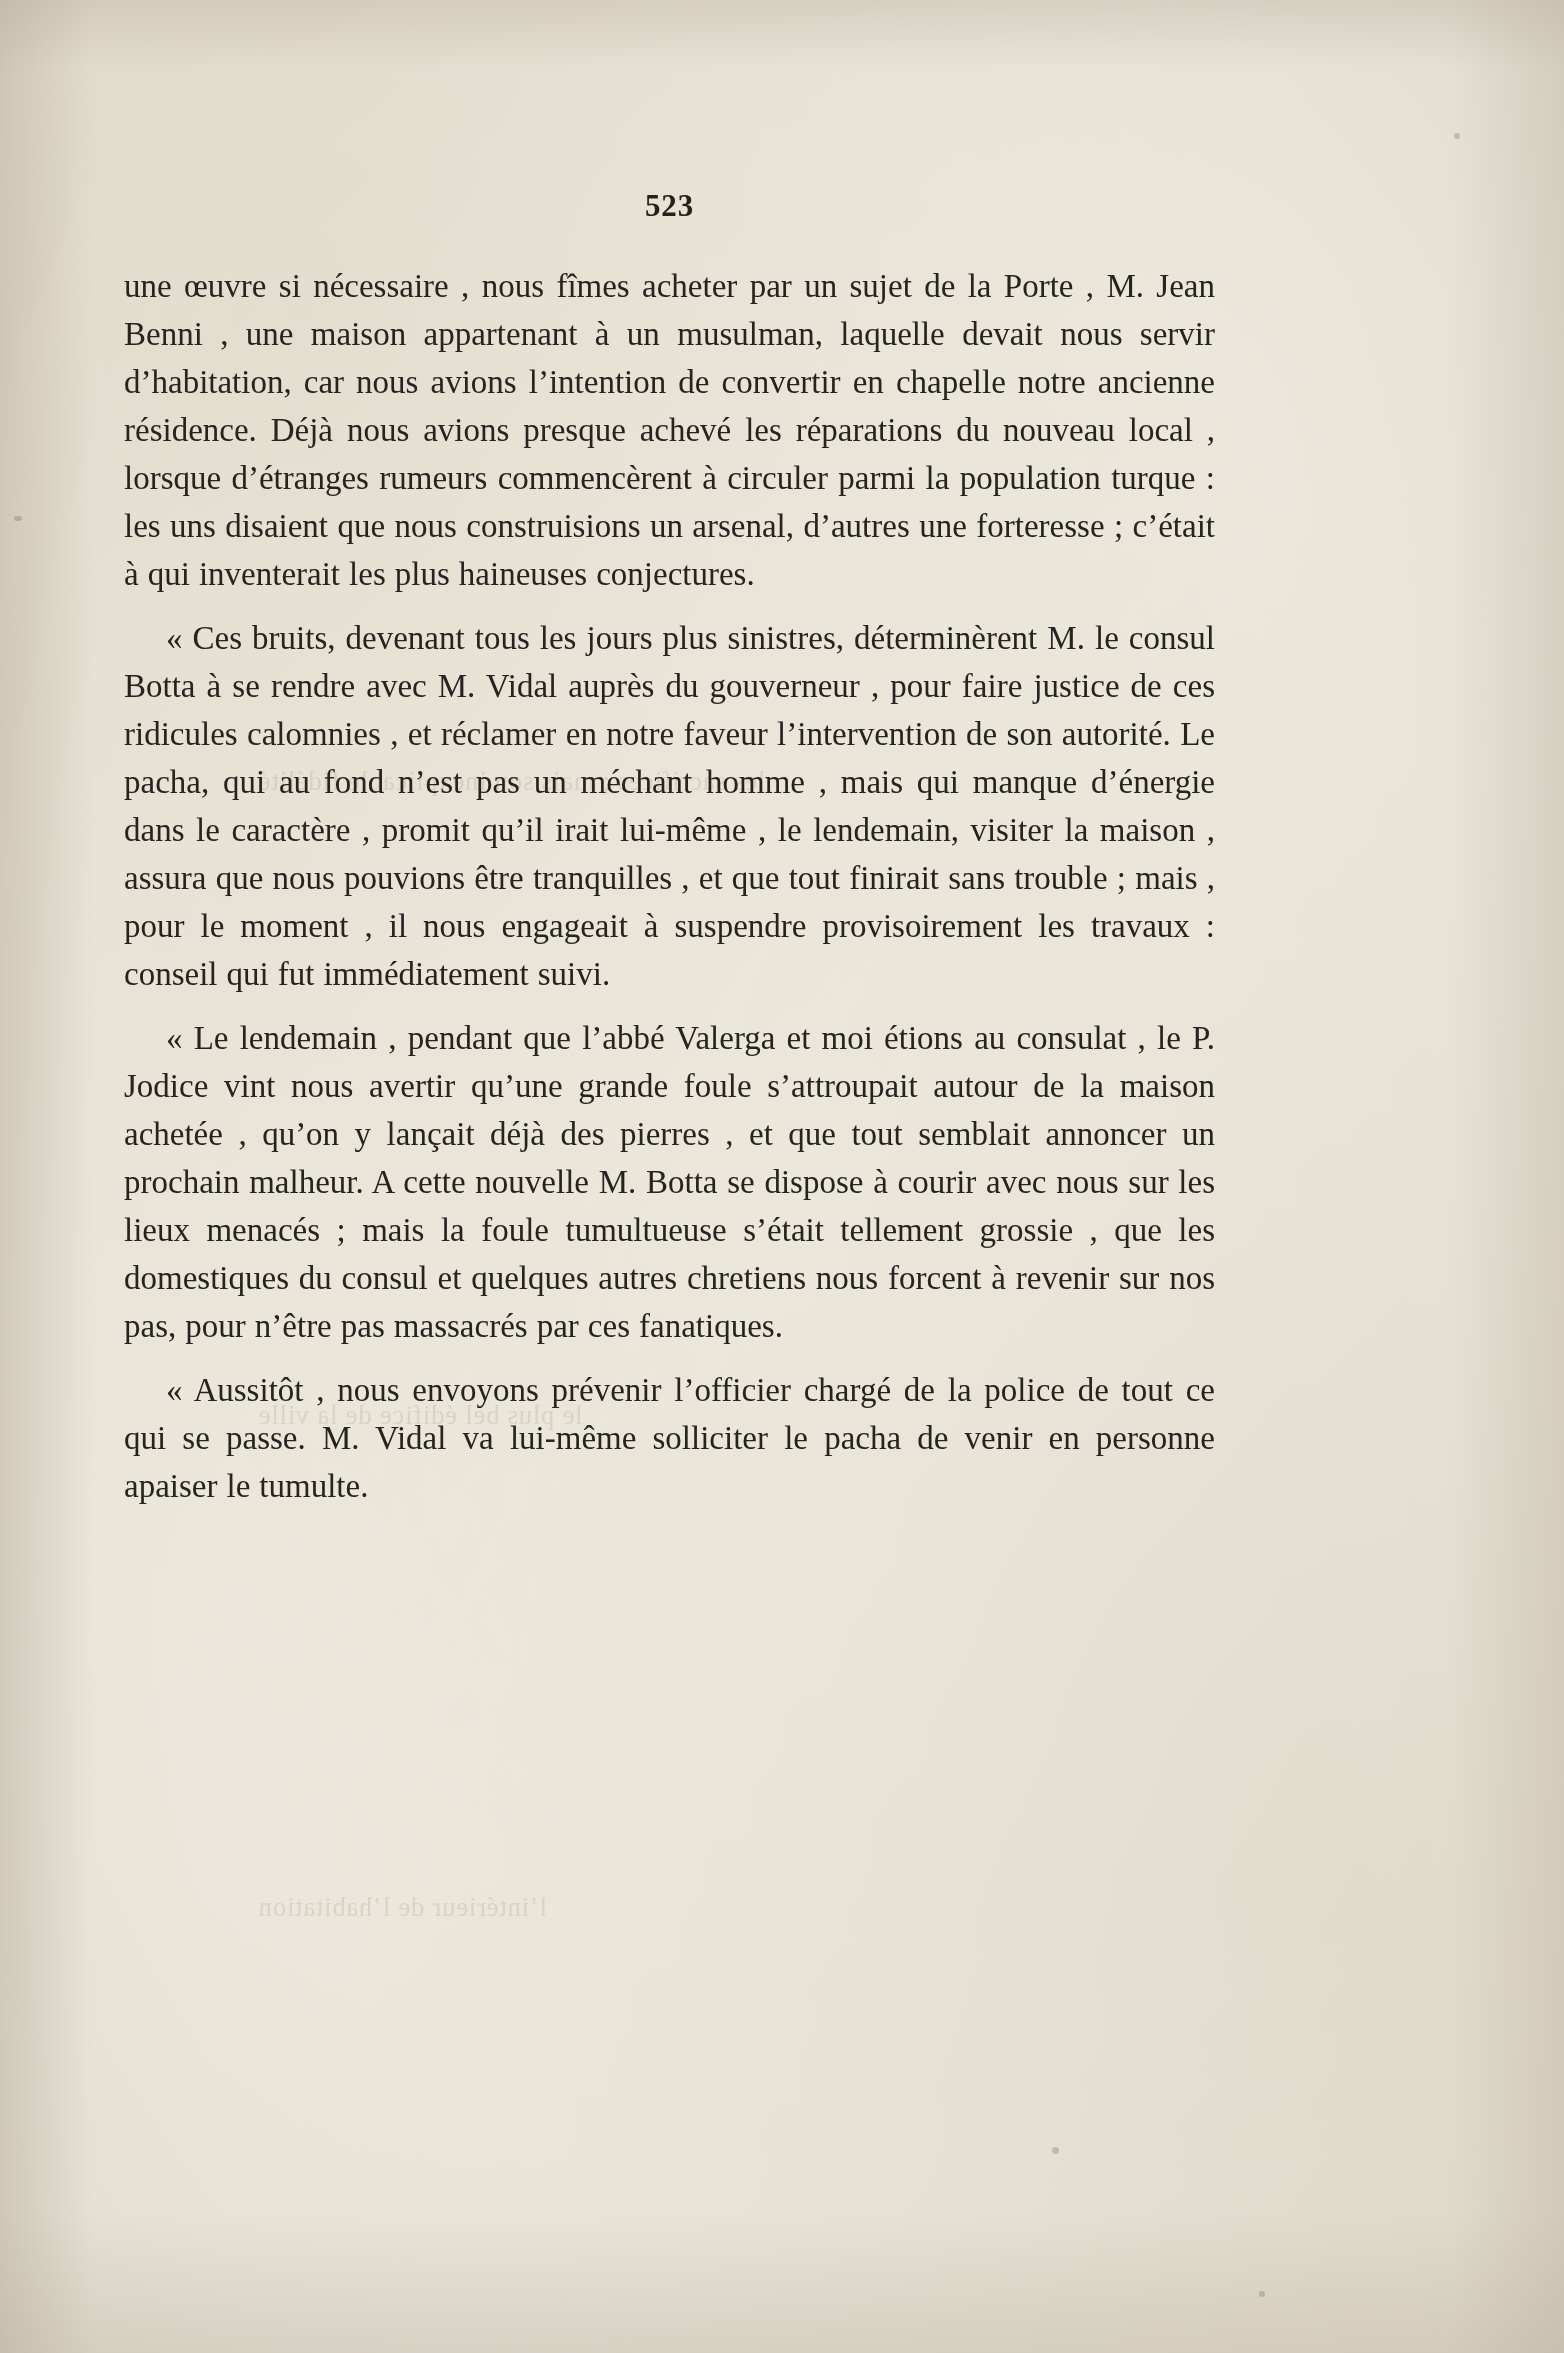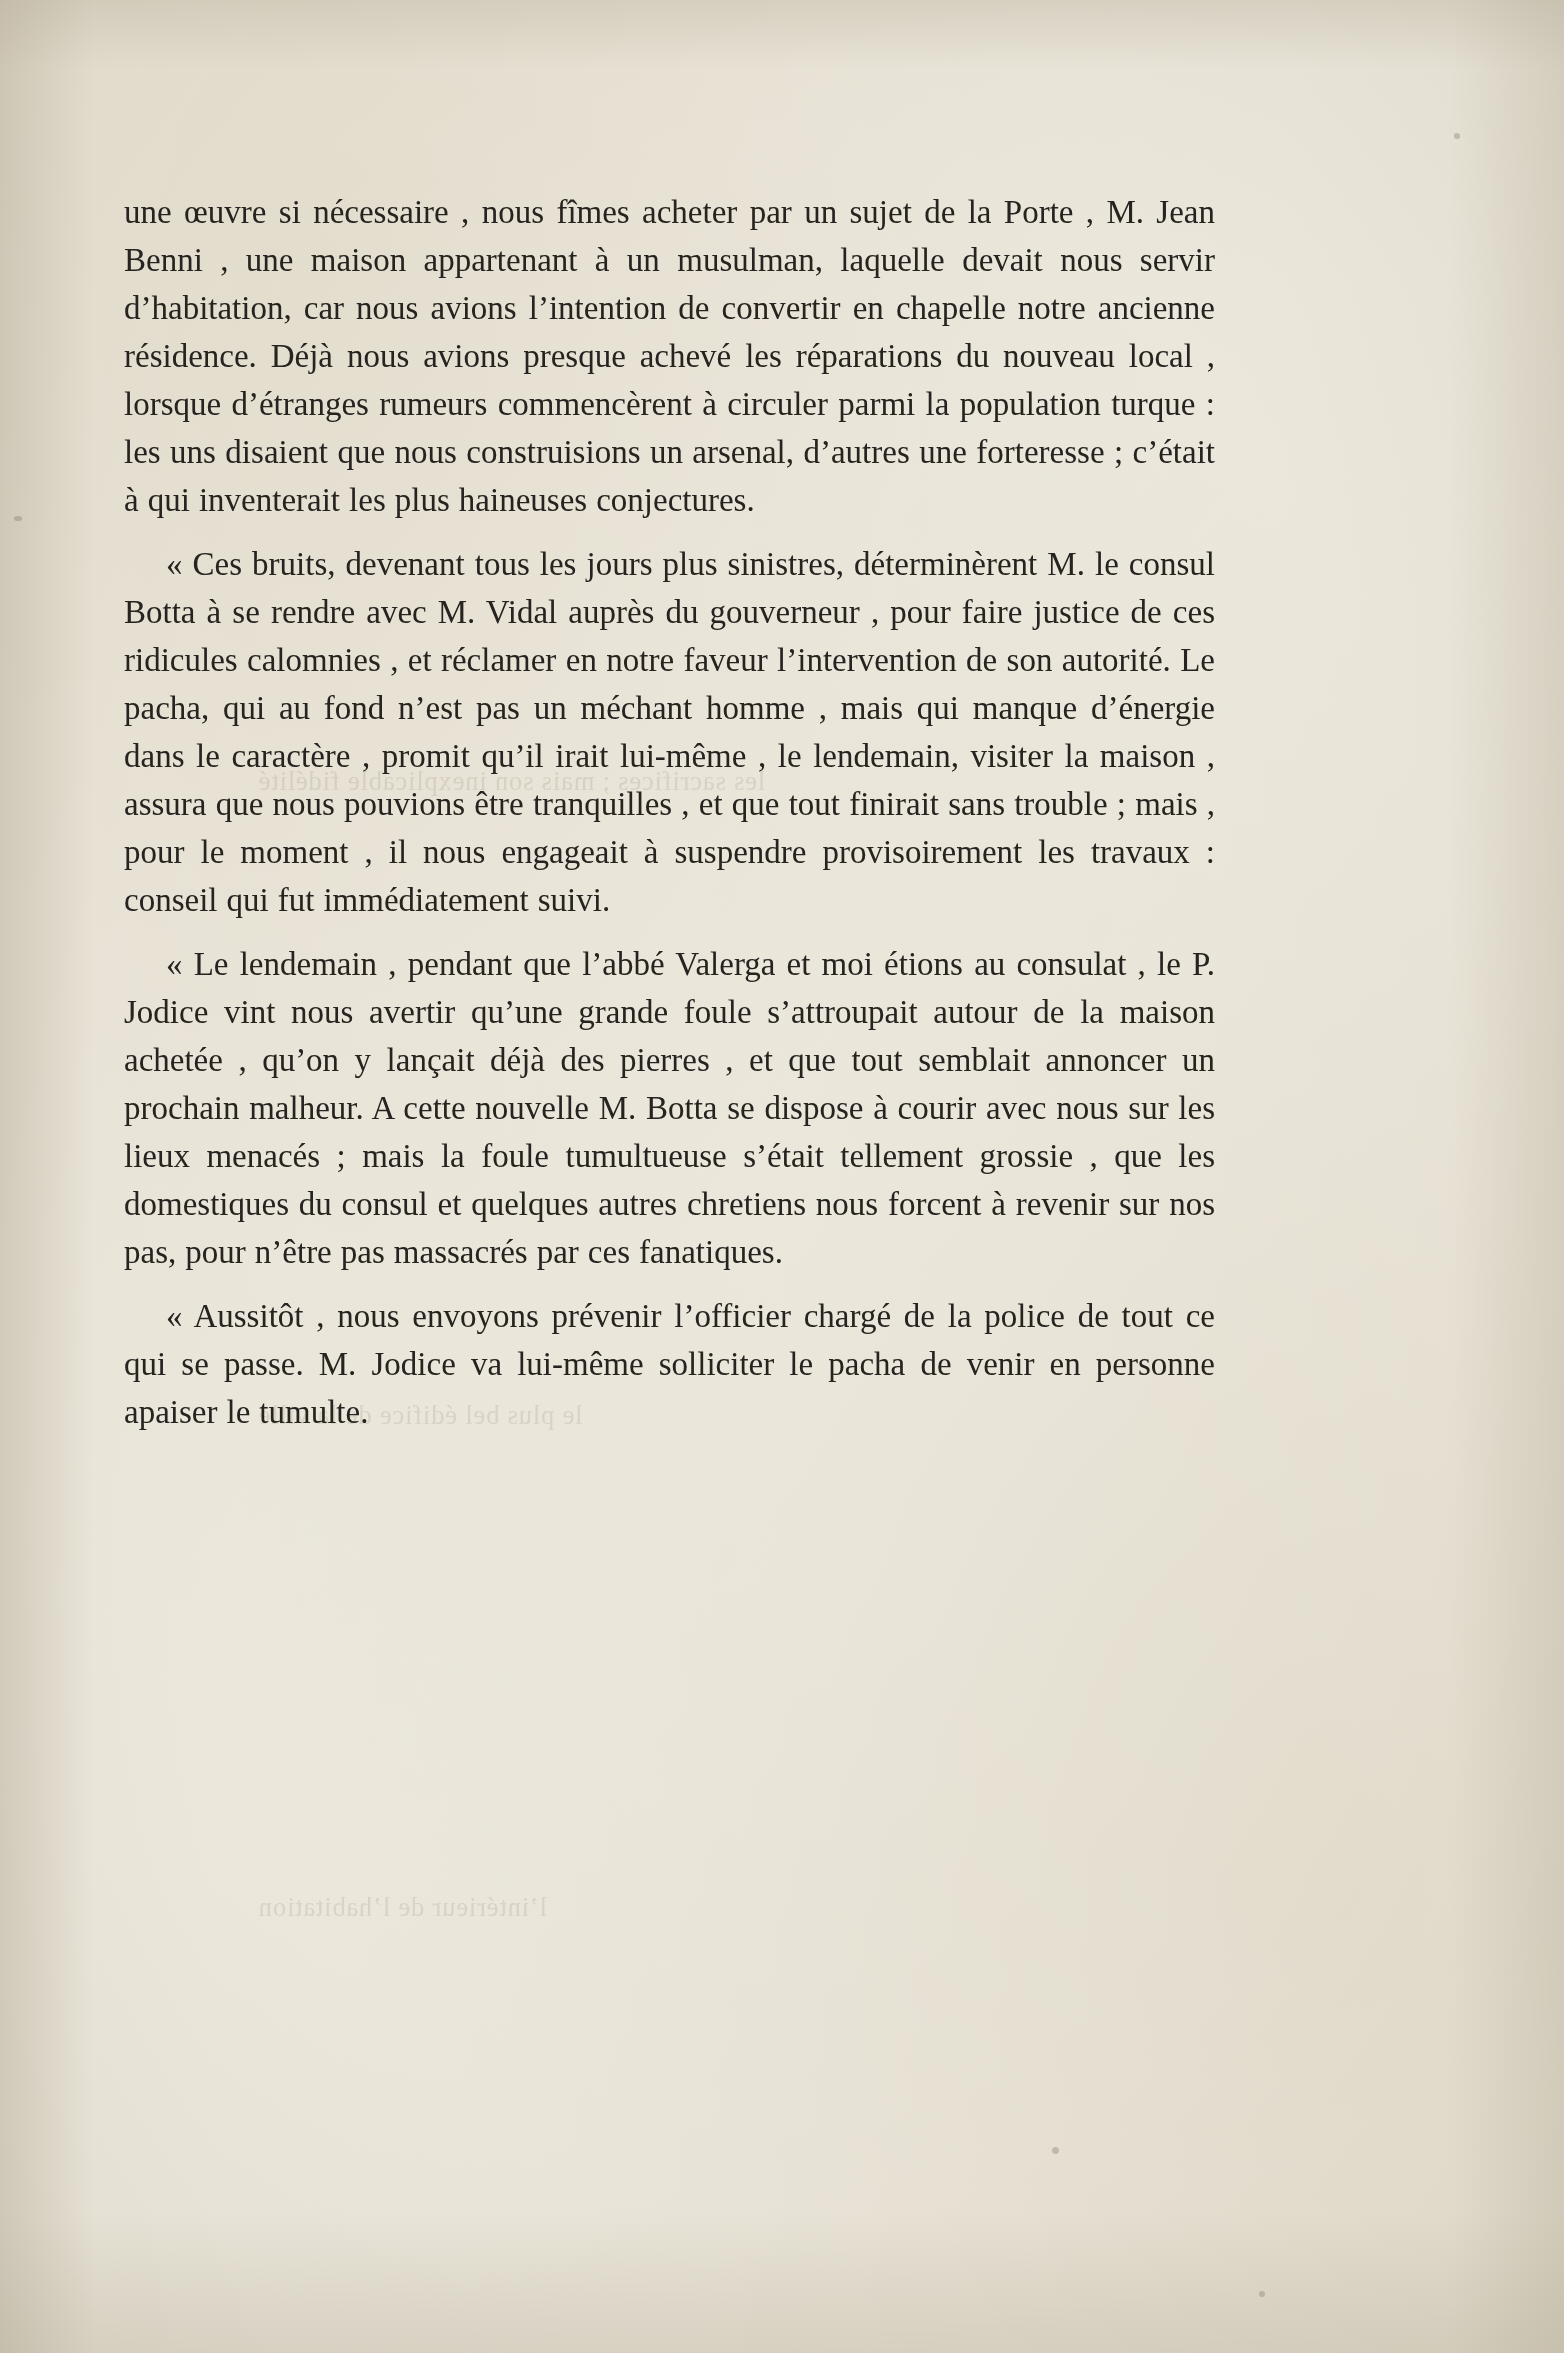--- a/index.html
+++ b/index.html
@@ -117,21 +117,22 @@
   <div class="ghost" style="left:258px; top:1400px;">le plus bel édifice de la ville</div>
   <div class="ghost" style="left:258px; top:1892px;">l’intérieur de l’habitation</div>
 
   <div class="speck" style="left:1454px; top:133px; width:5.5px; height:5.5px;"></div>
   <div class="speck" style="left:1052px; top:2147px; width:7px; height:7px;"></div>
   <div class="speck" style="left:1259px; top:2291px; width:6.3px; height:6.3px;"></div>
   <div class="speck" style="left:14px; top:516px; width:7.8px; height:4.7px;"></div>
 
   <div class="text-block">
 
+    <div class="folio">523</div>
 
     <p class="para">une œuvre si nécessaire , nous fîmes acheter par un sujet de la Porte , M. Jean Benni , une maison appartenant à un musulman, laquelle devait nous servir d’habitation, car nous avions l’intention de convertir en chapelle notre ancienne résidence. Déjà nous avions presque achevé les réparations du nouveau local , lorsque d’étranges rumeurs commencèrent à circuler parmi la population turque : les uns disaient que nous construisions un arsenal, d’autres une forteresse ; c’était à qui inventerait les plus haineuses conjectures.</p>
     <p class="para indent">« Ces bruits, devenant tous les jours plus sinistres, déterminèrent M. le consul Botta à se rendre avec M. Vidal auprès du gouverneur , pour faire justice de ces ridicules calomnies , et réclamer en notre faveur l’intervention de son autorité. Le pacha, qui au fond n’est pas un méchant homme , mais qui manque d’énergie dans le caractère , promit qu’il irait lui-même , le lendemain, visiter la maison , assura que nous pouvions être tranquilles , et que tout finirait sans trouble ; mais , pour le moment , il nous engageait à suspendre provisoirement les travaux : conseil qui fut immédiatement suivi.</p>
     <p class="para indent">« Le lendemain , pendant que l’abbé Valerga et moi étions au consulat , le P. Jodice vint nous avertir qu’une grande foule s’attroupait autour de la maison achetée , qu’on y lançait déjà des pierres , et que tout semblait annoncer un prochain malheur. A cette nouvelle M. Botta se dispose à courir avec nous sur les lieux menacés ; mais la foule tumultueuse s’était tellement grossie , que les domestiques du consul et quelques autres chretiens nous forcent à revenir sur nos pas, pour n’être pas massacrés par ces fanatiques.</p>
-    <p class="para indent">« Aussitôt , nous envoyons prévenir l’officier chargé de la police de tout ce qui se passe. M. Jodice va lui-même solliciter le pacha de venir en personne apaiser le tumulte.</p>
+    <p class="para indent">« Aussitôt , nous envoyons prévenir l’officier chargé de la police de tout ce qui se passe. M. Vidal va lui-même solliciter le pacha de venir en personne apaiser le tumulte.</p>
 
   </div>
 </div>
 
 
 </body></html>

